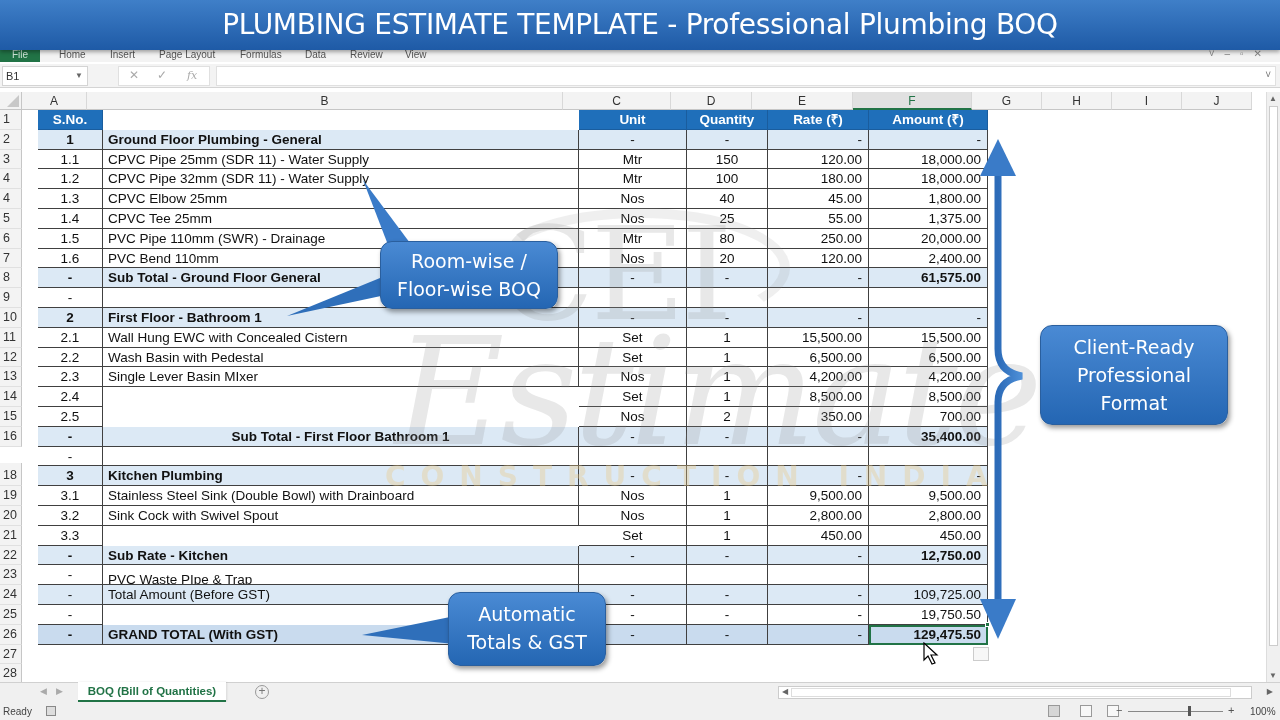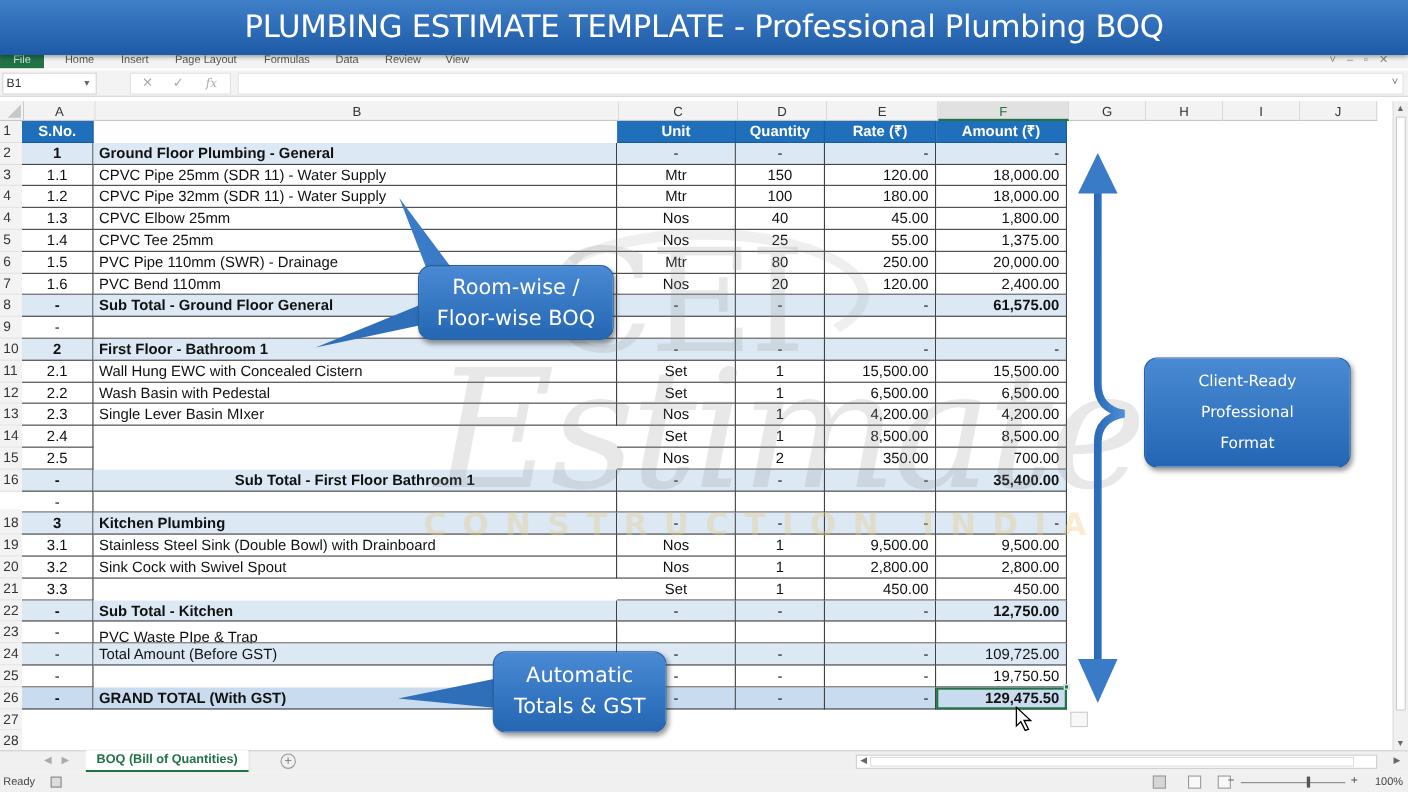--- a/index.html
+++ b/index.html
@@ -17,21 +17,21 @@
   .namebox .dd { position: absolute; right: 4px; top: 0; font-size: 8px; color: #666; }
   .fx-btns { position: absolute; left: 118px; top: 2px; width: 92px; height: 20px; background: #fff; border: 1px solid #e0e0e0; font-size: 12px; color: #aaa; }
   .fx-btns span { position: absolute; top: 1px; }
   .fx-input { position: absolute; left: 216px; top: 2px; right: 4px; height: 20px; background: #fff; border: 1px solid #e0e0e0; }
   .fx-input .dd { position: absolute; right: 4px; top: 2px; font-size: 10px; color: #777; }
   .colhdr { position: absolute; top: 92px; height: 18px; background: #f3f3f3; border-right: 1px solid #d8d8d8; border-bottom: 1px solid #c6c6c6; font-size: 12px; color: #333; text-align: center; line-height: 18px; }
   .colhdr.sel { background: #e1e1e1; color: #217346; border-bottom: 2px solid #217346; }
   .corner { position: absolute; left: 0; top: 92px; width: 22px; height: 18px; background: #f3f3f3; border-right: 1px solid #c6c6c6; border-bottom: 1px solid #c6c6c6; }
   .corner::after { content: ""; position: absolute; right: 2px; bottom: 2px; border-left: 12px solid transparent; border-bottom: 12px solid #c8c8c8; }
   .rowhdr { position: absolute; left: 0; width: 22px; background: #f3f3f3; border-right: 1px solid #c6c6c6; border-bottom: 1px solid #e0e0e0; font-size: 12.5px; color: #333; text-align: left; padding-left: 3px; }
-  .grid { position: absolute; left: 20px; top: 110px; width: 1242px; height: 572px; background: #fff; }
+  .grid { position: absolute; left: 38px; top: 110px; width: 1242px; height: 572px; background: #fff; }
   .row { position: absolute; left: 0; height: 19.8px; }
   .cell { position: absolute; top: 0; height: 100%; border-right: 1px solid #404040; border-bottom: 1px solid #404040; font-size: 13.5px; color: #111; line-height: 19px; white-space: nowrap; overflow: hidden; padding: 0 5px; }
   .c { text-align: center; }
   .r { text-align: right; padding-right: 6px; }
   .row.hdr .cell { background: #1f6fba; color: #fff; font-weight: bold; text-align: center; border-color: #1a5d9e; }
   .row.sec .cell, .row.sub .cell, .row.tot .cell { background: #dce9f5; }
   .row.sec .cell.b, .row.sub .cell.b, .row.bold .cell.b { font-weight: bold; }
   .row.grand .cell { background: #c9dbee; }
   .selected-cell { outline: 2px solid #217346; outline-offset: -2px; }
   .fill-handle { position: absolute; width: 5px; height: 5px; background: #217346; border: 1px solid #fff; }
@@ -318,21 +318,21 @@
       <div class="row" style="top: 415.8px; width: 950px; height: 19.8px;">
         <div class="cell c" style="left: 0px; width: 65px;">3.3</div>
         <div class="cell " style="left: 65px; width: 476px; margin-top: 44px;">PVC Waste PIpe &amp; Trap</div>
         <div class="cell c" style="left: 541px; width: 108px;">Set</div>
         <div class="cell c" style="left: 649px; width: 81px;">1</div>
         <div class="cell r" style="left: 730px; width: 101px;">450.00</div>
         <div class="cell r" style="left: 831px; width: 119px;">450.00</div>
       </div>
       <div class="row sub" style="top: 435.6px; width: 950px; height: 19.8px;">
         <div class="cell c b" style="font-weight: bold; left: 0px; width: 65px;">-</div>
-        <div class="cell  b" style="font-weight: bold; left: 65px; width: 476px;">Sub Total - Kitchen</div>
+        <div class="cell  b" style="font-weight: bold; left: 65px; width: 476px;">Sub Rate - Kitchen</div>
         <div class="cell c" style="left: 541px; width: 108px;">-</div>
         <div class="cell c" style="left: 649px; width: 81px;">-</div>
         <div class="cell r" style="left: 730px; width: 101px;">-</div>
         <div class="cell r b" style="font-weight: bold; left: 831px; width: 119px;">12,750.00</div>
       </div>
       <div class="row" style="top: 455.4px; width: 950px; height: 19.8px;">
         <div class="cell c" style="left: 0px; width: 65px;">-</div>
         <div class="cell " style="left: 65px; width: 476px;"></div>
         <div class="cell c" style="left: 541px; width: 108px;"></div>
         <div class="cell c" style="left: 649px; width: 81px;"></div>
@@ -393,21 +393,21 @@
       <linearGradient id="ag" x1="0" x2="1">
         <stop offset="0" stop-color="#2c6bb8"></stop>
         <stop offset="1" stop-color="#4f90d8"></stop>
       </linearGradient>
     </defs>
   <path d="M28 30 L28 215 Q28 238 52 242 Q28 246 28 268 L28 470" stroke="url(#ag)" stroke-width="7" fill="none"></path>
   <polygon points="10,42 28,5 46,42" fill="#3a7bc8"></polygon>
   <polygon points="10,465 28,505 46,465" fill="#3a7bc8"></polygon>
 </svg>
 
-<div class="callout" style="left:1040px;top:325px;width:188px;height:100px;font-size:14px;line-height:28px;padding-top:7px">
+<div class="callout" style="left:1040px;top:325px;width:188px;height:100px;font-size:19px;line-height:28px;padding-top:7px">
   <div>Client-Ready</div>
   <div>Professional</div>
   <div>Format</div>
 </div>
 
 <div class="paste-opts"></div>
 <svg class="cursor" width="18" height="24">
   <polygon points="2,1 2,18 6,14 10,22 13,21 9,13 15,13" fill="#fff" stroke="#000" stroke-width="1.2"></polygon>
 </svg>
 

